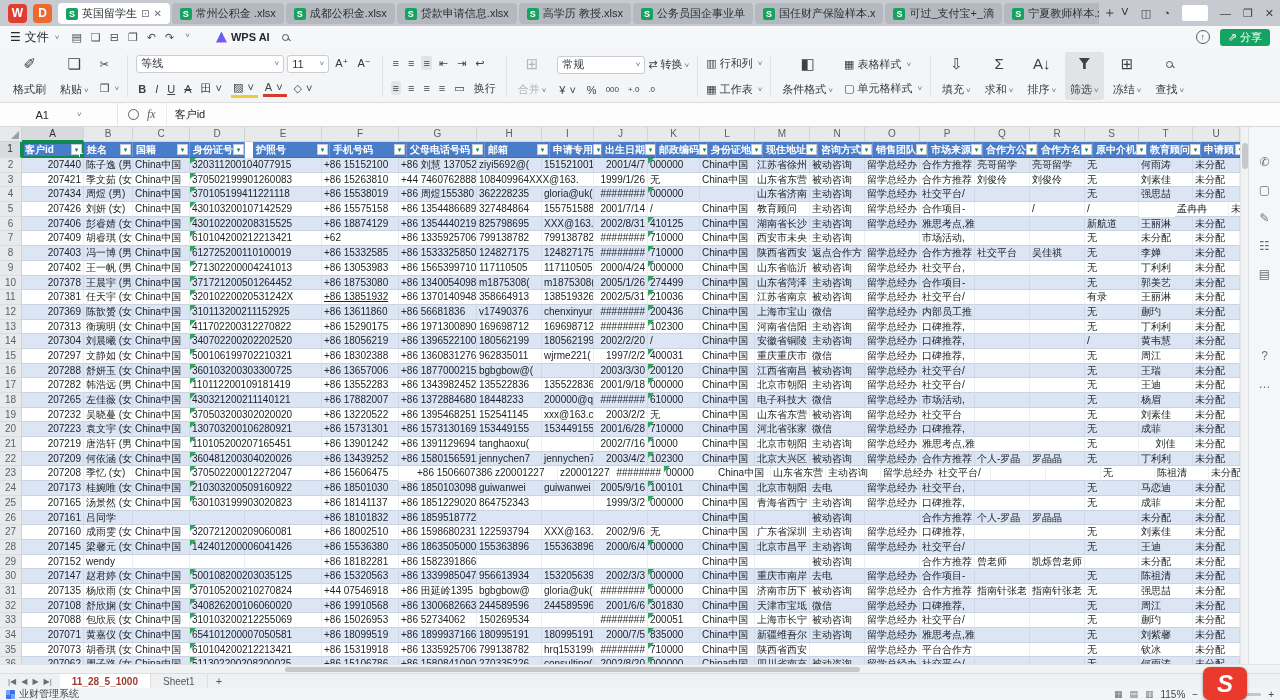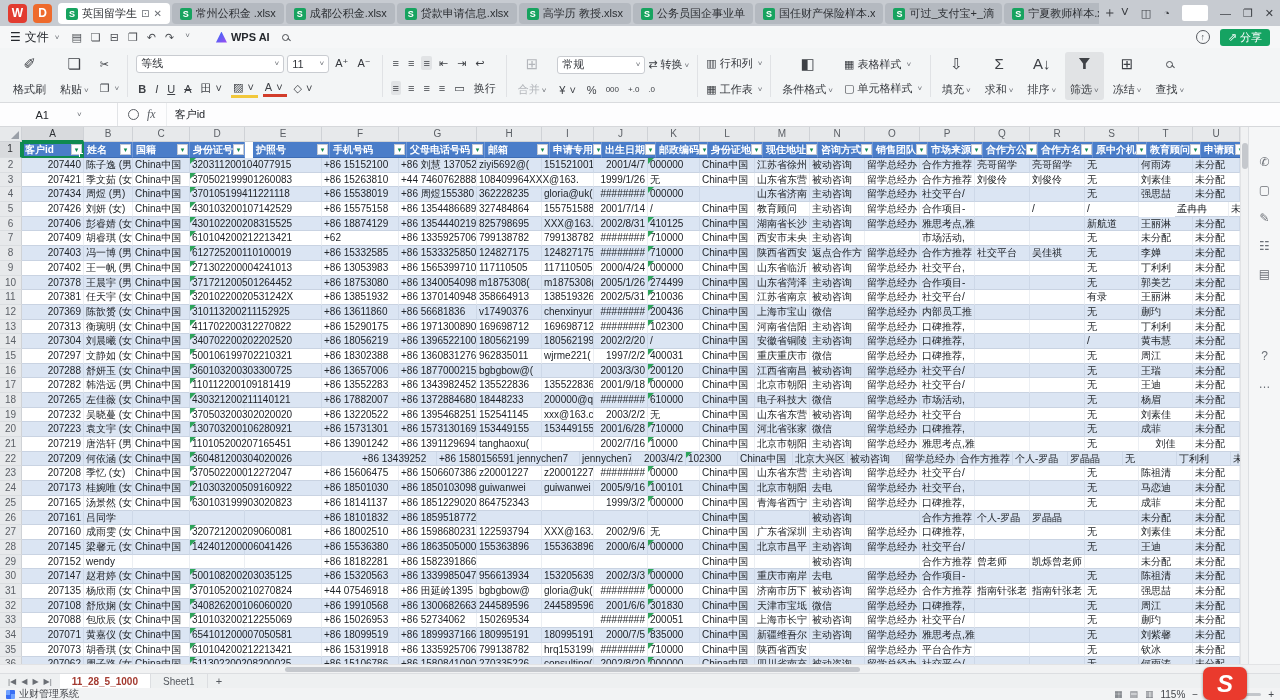--- a/index.html
+++ b/index.html
@@ -691,21 +691,21 @@
           <div class="cell" style="width: 54px;">郭美艺</div>
           <div class="cell" style="width: 47px;">未分配</div>
         </div>
         <div class="gridrow">
           <div class="rownum">11</div>
           <div class="cell num" style="width: 62px;">207381</div>
           <div class="cell" style="width: 49px;">任天宇 (女</div>
           <div class="cell" style="width: 57px;">China中国</div>
           <div class="cell spill mark" style="width: 55px;">32010220020531242X</div>
           <div class="cell" style="width: 77px;"></div>
-          <div class="cell" style="width: 77px;">+86 13851932</div>
+          <div class="cell" style="width: 77px; text-decoration: underline;">+86 13851932</div>
           <div class="cell" style="width: 78px;">+86 1370140948</div>
           <div class="cell" style="width: 65px;">358664913</div>
           <div class="cell" style="width: 52px;">138519326</div>
           <div class="cell num" style="width: 54px;">2002/5/31</div>
           <div class="cell mark" style="width: 52px;">210036</div>
           <div class="cell" style="width: 55px;">China中国</div>
           <div class="cell" style="width: 55px;">江苏省南京</div>
           <div class="cell" style="width: 55px;">被动咨询</div>
           <div class="cell" style="width: 55px;">留学总经办</div>
           <div class="cell spill" style="width: 55px;">社交平台/</div>
@@ -955,21 +955,21 @@
           <div class="cell" style="width: 54px; text-align: center;">刘佳</div>
           <div class="cell" style="width: 47px;">未分配</div>
         </div>
         <div class="gridrow band">
           <div class="rownum">22</div>
           <div class="cell num" style="width: 62px;">207209</div>
           <div class="cell" style="width: 49px;">何依涵 (女</div>
           <div class="cell" style="width: 57px;">China中国</div>
           <div class="cell spill mark" style="width: 55px;">360481200304020026</div>
           <div class="cell" style="width: 77px;"></div>
-          <div class="cell" style="width: 77px; margin-left: 38px;">+86 13439252</div>
+          <div class="cell" style="width: 77px;">+86 13439252</div>
           <div class="cell" style="width: 78px;">+86 1580156591</div>
           <div class="cell" style="width: 65px;">jennychen7</div>
           <div class="cell" style="width: 52px;">jennychen7</div>
           <div class="cell num" style="width: 54px;">2003/4/2</div>
           <div class="cell mark" style="width: 52px;">102300</div>
           <div class="cell" style="width: 55px;">China中国</div>
           <div class="cell" style="width: 55px;">北京大兴区</div>
           <div class="cell" style="width: 55px;">被动咨询</div>
           <div class="cell" style="width: 55px;">留学总经办</div>
           <div class="cell" style="width: 55px;">合作方推荐</div>
@@ -980,21 +980,21 @@
           <div class="cell" style="width: 47px;">未分配</div>
         </div>
         <div class="gridrow">
           <div class="rownum">23</div>
           <div class="cell num" style="width: 62px;">207208</div>
           <div class="cell" style="width: 49px;">季忆 (女)</div>
           <div class="cell" style="width: 57px;">China中国</div>
           <div class="cell spill mark" style="width: 55px;">370502200012272047</div>
           <div class="cell" style="width: 77px;"></div>
           <div class="cell" style="width: 77px;">+86 15606475</div>
-          <div class="cell" style="width: 78px;">+86 1506607386</div>
+          <div class="cell" style="width: 78px; margin-left: 16px;">+86 1506607386</div>
           <div class="cell" style="width: 65px;">z20001227</div>
           <div class="cell" style="width: 52px;">z20001227</div>
           <div class="cell num" style="width: 54px;">########</div>
           <div class="cell mark" style="width: 52px;">00000</div>
           <div class="cell" style="width: 55px;">China中国</div>
           <div class="cell" style="width: 55px;">山东省东营</div>
           <div class="cell" style="width: 55px;">主动咨询</div>
           <div class="cell" style="width: 55px;">留学总经办</div>
           <div class="cell spill" style="width: 55px;">社交平台/</div>
           <div class="cell" style="width: 55px;"></div>

